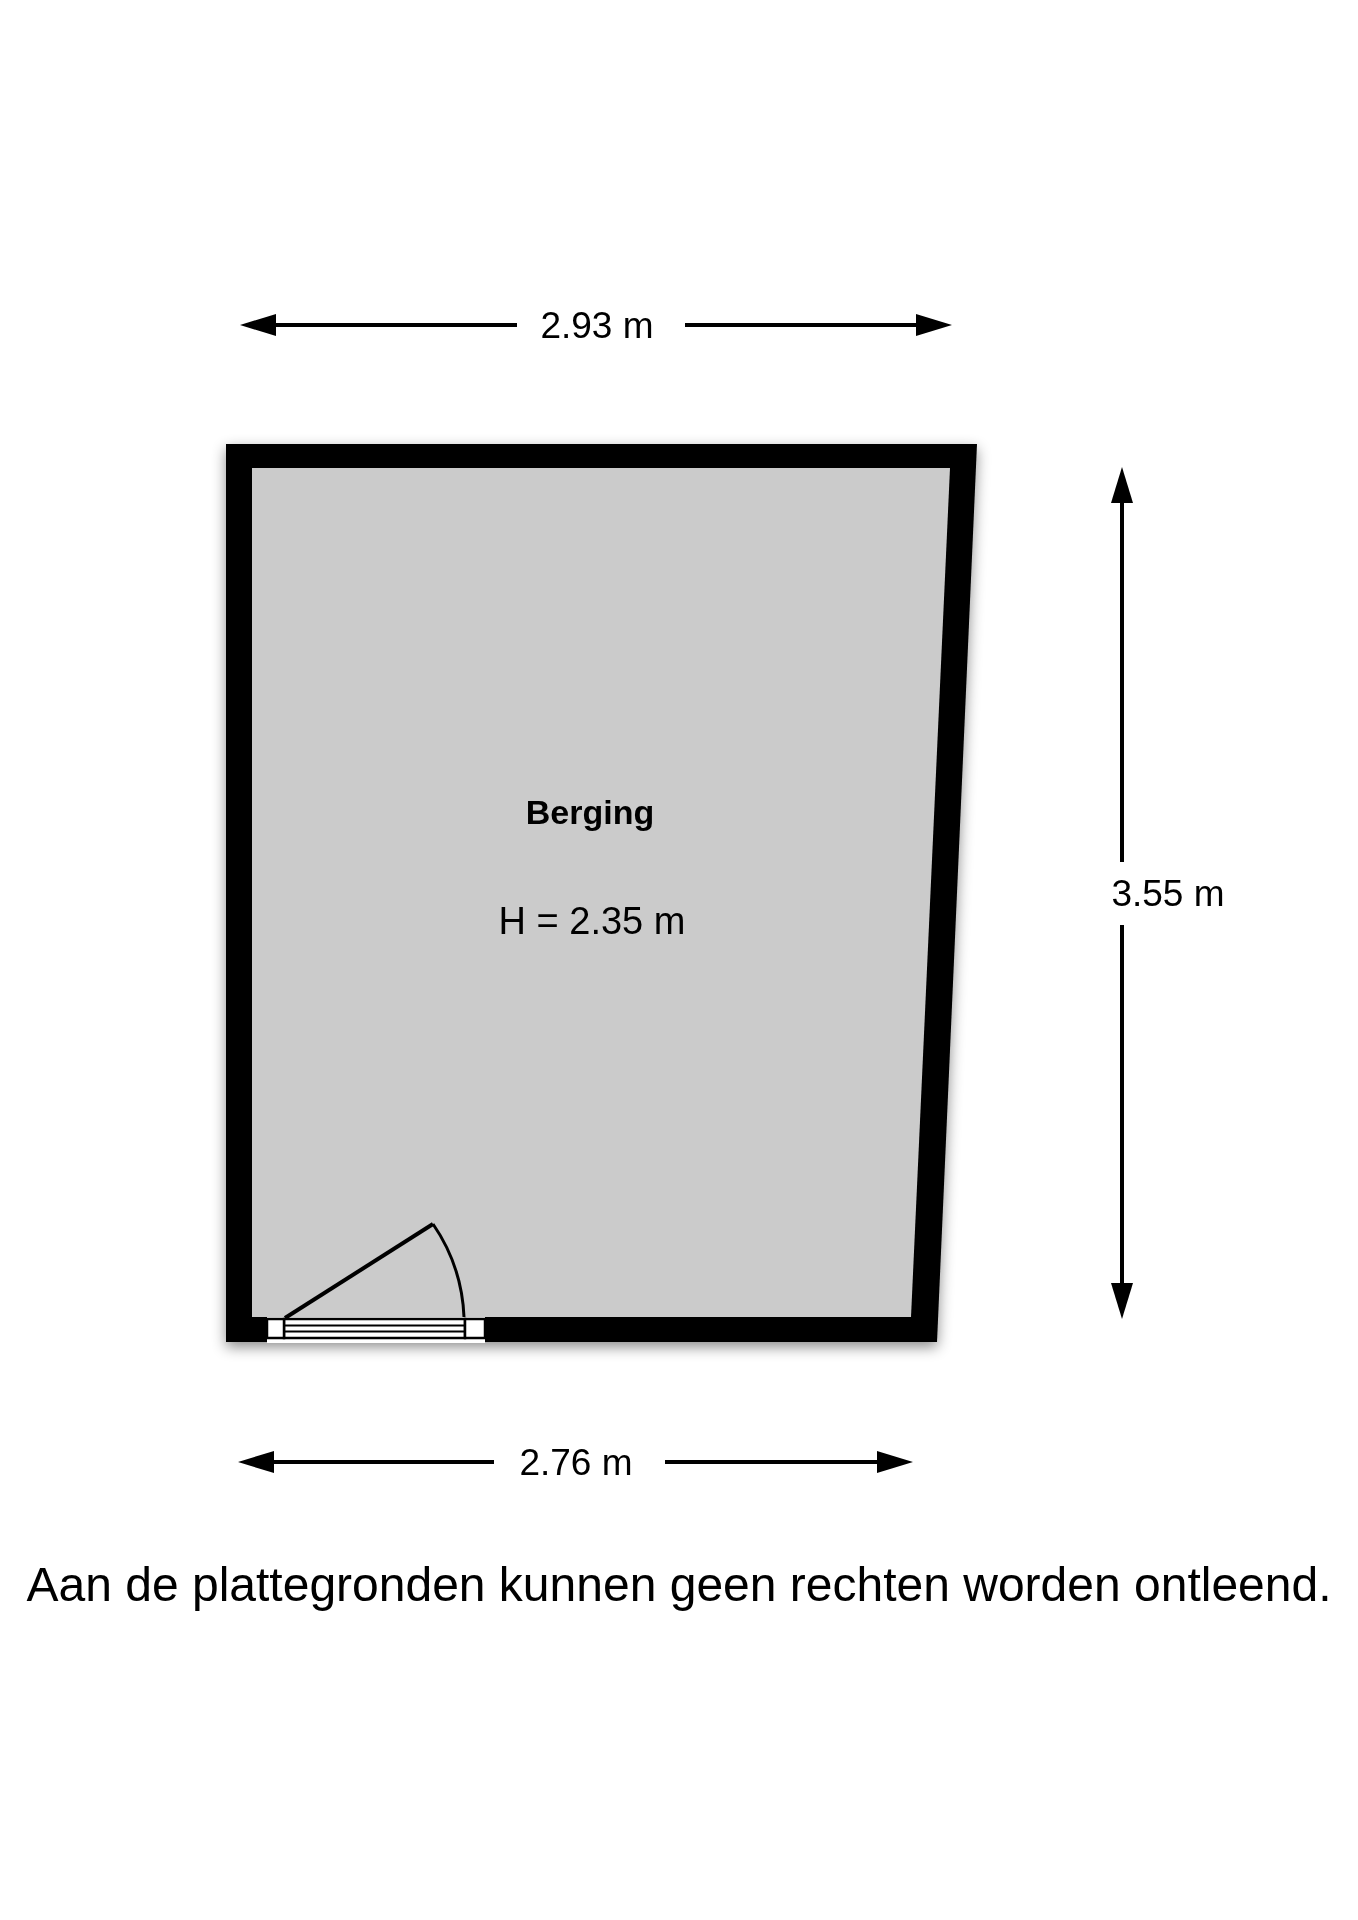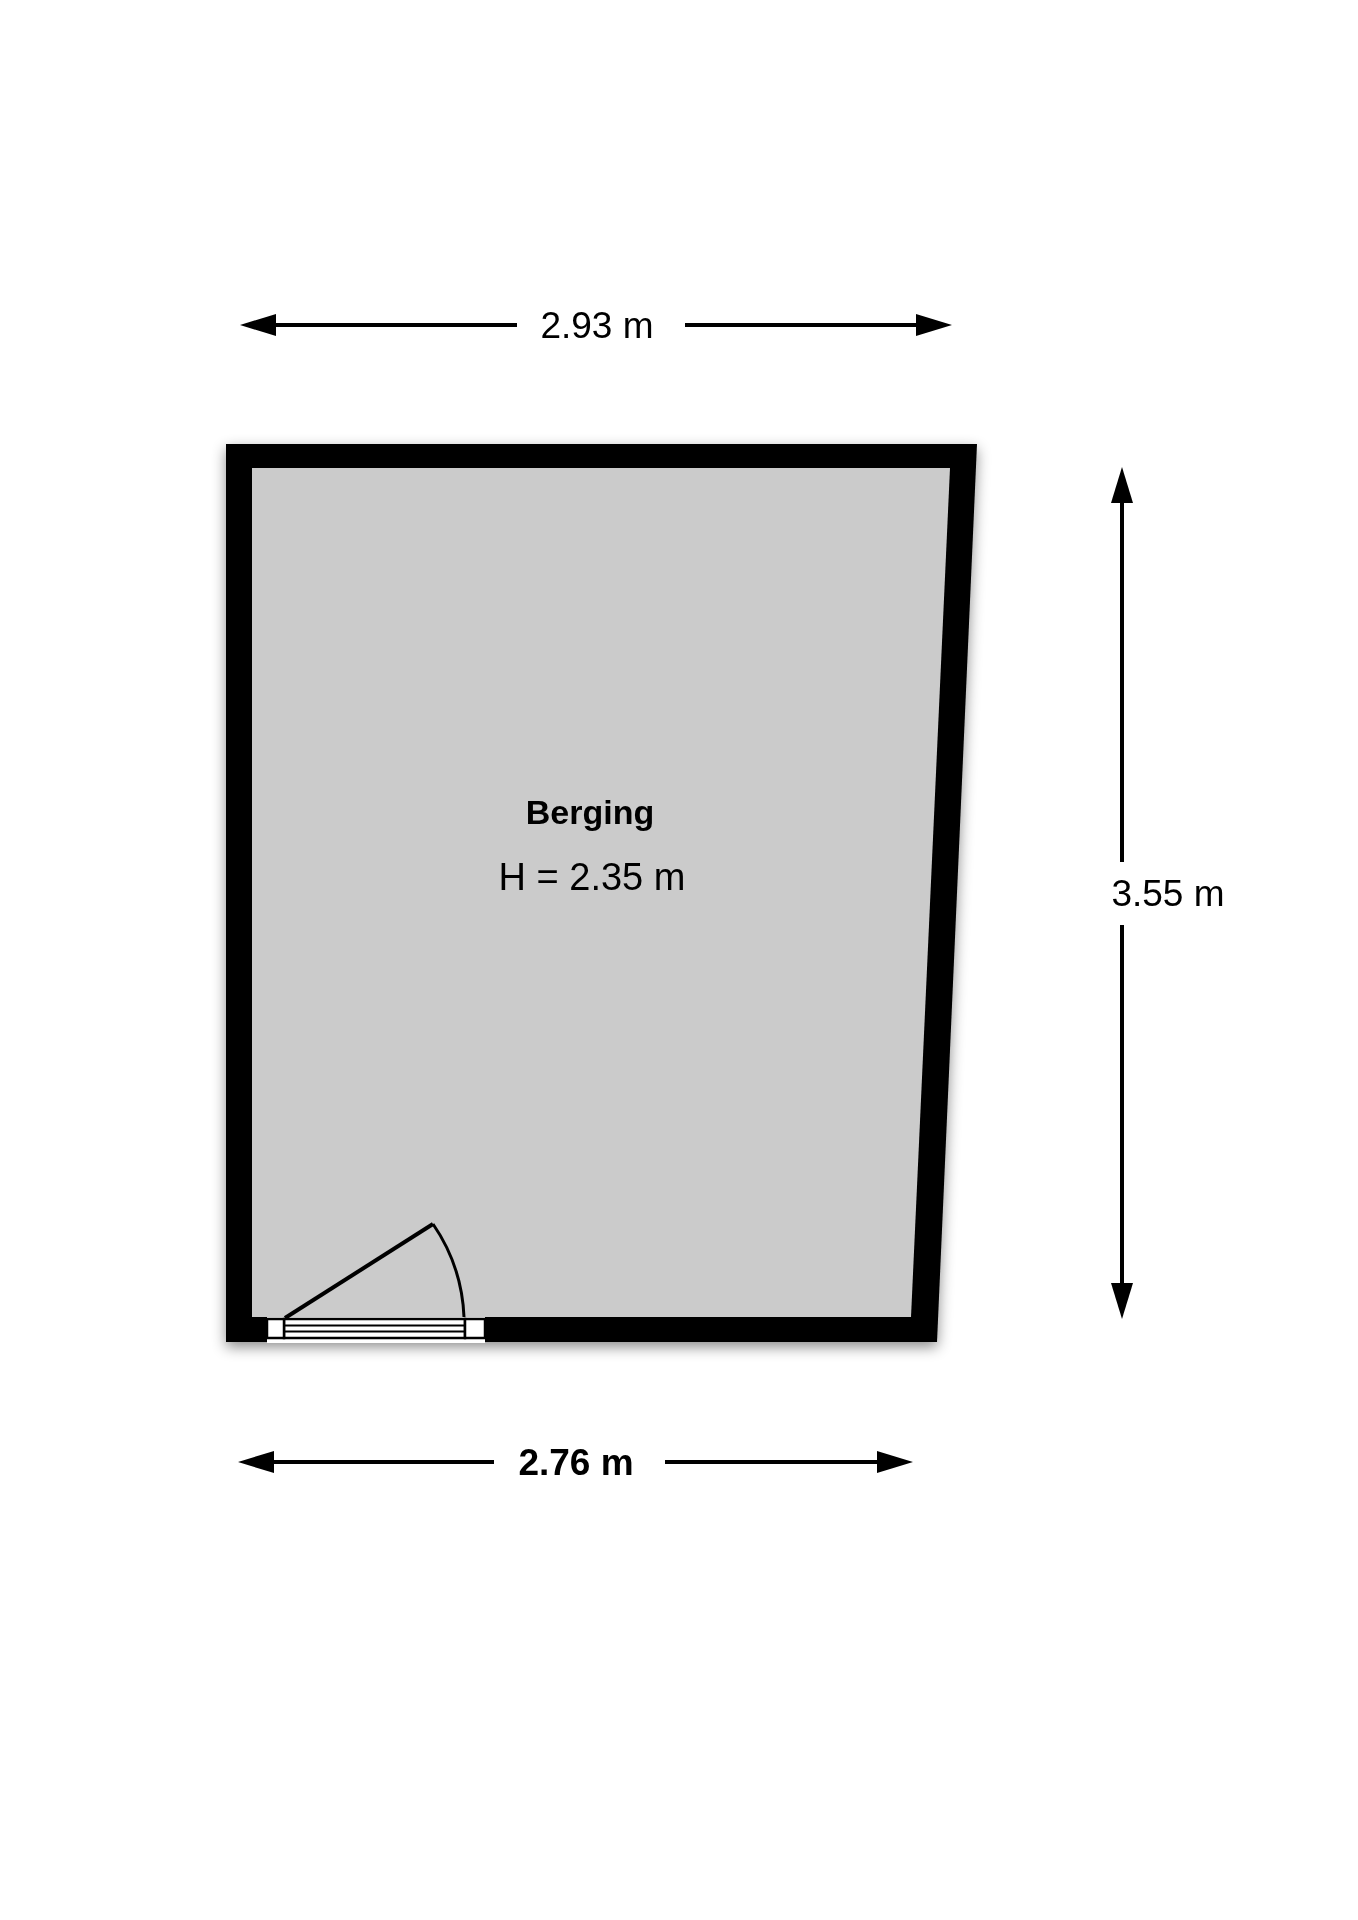--- a/index.html
+++ b/index.html
@@ -85,20 +85,21 @@
       <line class="dim-line" x1="272" y1="1462" x2="494" y2="1462"></line>
       <line class="dim-line" x1="665" y1="1462" x2="879" y2="1462"></line>
       <polygon class="dim-head" points="913,1462 877,1451 877,1473"></polygon>
     </g>
   </svg>
 
   <div class="label dim-label" style="left:597px;top:325px;">2.93 m</div>
 
   <div class="label dim-label" style="left:1168px;top:893px;">3.55 m</div>
 
-  <div class="label dim-label" style="left:576px;top:1462px;font-weight:bold;">2.76 m</div>
+  <div class="label dim-label" style="left:576px;top:1462px;">2.76 m</div>
 
   <div class="label room-name" style="left:590px;top:812px;">Berging</div>
 
-  <div class="label room-height" style="left:592px;top:877px;">H = 2.35 m</div>
+  <div class="label room-height" style="left:592px;top:921px;">H = 2.35 m</div>
 
+  <div class="label disclaimer" style="left:679px;top:1585px;">Aan de plattegronden kunnen geen rechten worden ontleend.</div>
 
 </div>
 
 </body></html>

